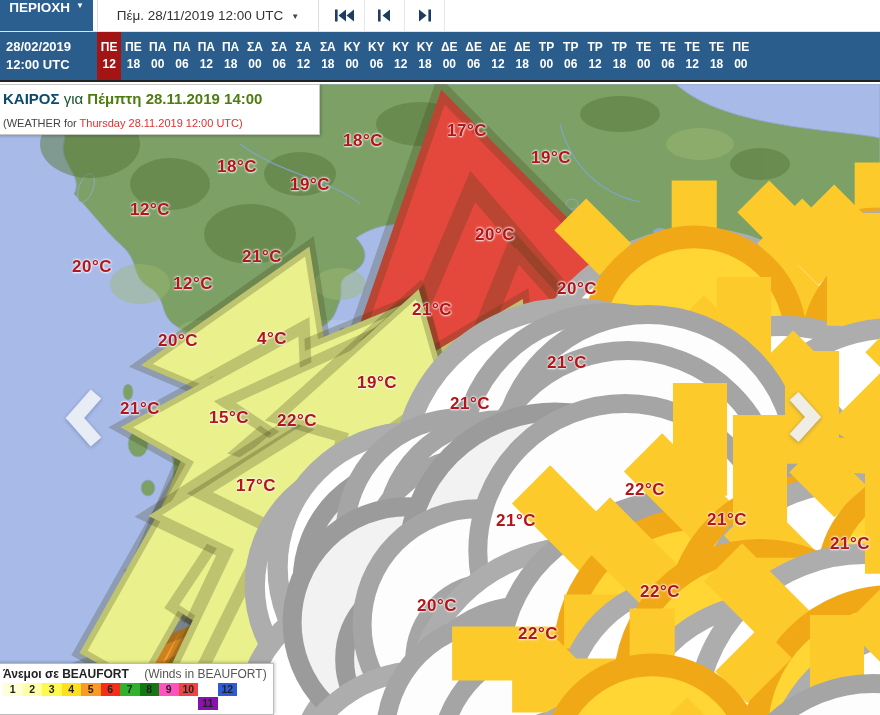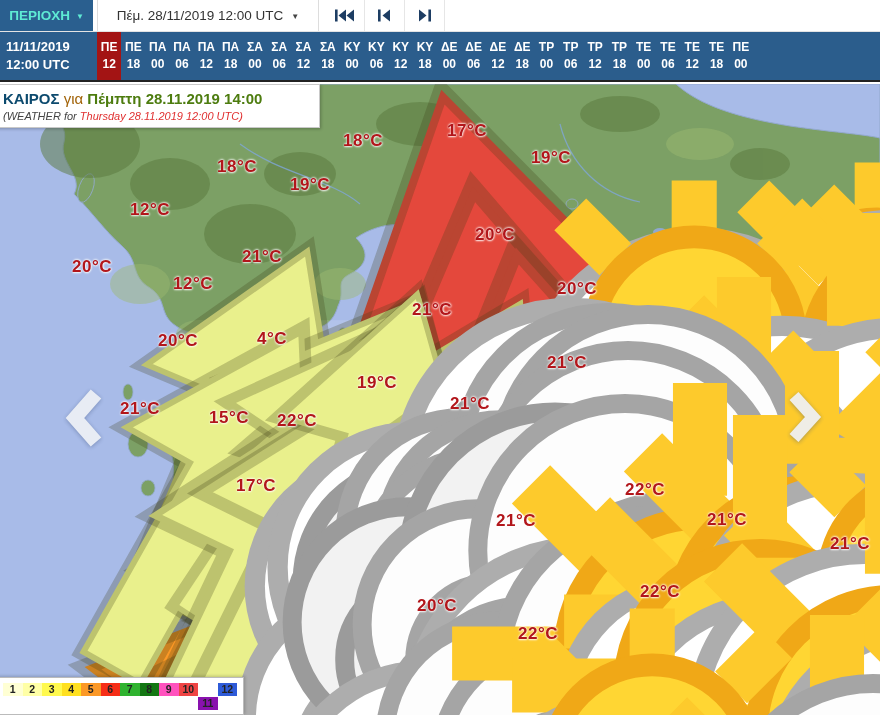--- a/index.html
+++ b/index.html
@@ -2,22 +2,22 @@
 <html><head>
 <meta charset="utf-8">
 <style>
   * { box-sizing: border-box; margin: 0; padding: 0; }
   html,body { width:880px; height:715px; overflow:hidden; background:#fff;
     font-family:"Liberation Sans","DejaVu Sans",sans-serif; }
 
   
   .toolbar { position:absolute; left:0; top:0; width:880px; height:32px;
     background:#fff; border-bottom:1px solid #e3e3e3; display:flex; align-items:center; }
-  .region-btn { width:93px; height:31px; background:#2A5F8F; color:#5eead4;
-    font-size:13.5px; font-weight:bold; display:flex; align-items:center; justify-content:center;
+  .region-btn { width:93px; height:31px; background:#2A5F8F; color:#ffffff;
+    font-size:13.5px; font-weight:bold; display:flex; justify-content:center;
     gap:6px; cursor:pointer; }
   .region-btn .caret { font-size:8px; position:relative; top:1px; }
   .date-select { margin-left:4px; width:222px; height:31px; background:#fff;
     border-left:1px solid #ddd; border-right:1px solid #ddd;
     color:#333; font-size:13.5px; display:flex; align-items:center; justify-content:center; gap:8px;
     cursor:pointer; }
   .date-select .caret { font-size:8px; color:#444; position:relative; top:1px; }
   .pb-btn { width:40px; height:31px; background:#fff; border-right:1px solid #e6e6e6;
     display:flex; align-items:center; justify-content:center; cursor:pointer; }
   .pb-btn:first-of-type { border-left:1px solid #e6e6e6; }
@@ -41,23 +41,23 @@
   .temp { position:absolute; transform:translate(-50%,-50%); font-weight:bold; font-size:17px;
     color:#B2161B; white-space:nowrap; letter-spacing:0.5px;
     text-shadow:0 1px 2px rgba(255,255,255,.9), 0 -1px 2px rgba(255,255,255,.7), 1px 0 2px rgba(255,255,255,.7); }
 
   
   .infobox { position:absolute; left:-10px; top:0; width:330px; background:#fff;
     border:1px solid #c9c9c9; box-shadow:1px 1px 3px rgba(0,0,0,.25); padding:4px 8px 5px 12px; }
   .ib-l1 { font-size:13.5px; color:#3a3a3a; white-space:nowrap; }
   .ib-l2 { font-size:15px; white-space:nowrap; margin-top:1px; }
   .ib-l2 .b  { font-weight:bold; color:#0c4a6e; }
-  .ib-l2 .g  { color:#a16207; }
+  .ib-l2 .g  { color:#14532d; }
   .ib-l2 .r  { font-weight:bold; color:#4d7c0f; }
-  .ib-l3 { font-size:11px; white-space:nowrap; margin-top:3px; color:#444;font-style:italic; }
+  .ib-l3 { font-size:11px; white-space:nowrap; margin-top:10px; color:#444; }
   .ib-l3 .r { color:#E03030; }
 
   
   .legend { position:absolute; left:-10px; bottom:0; background:#fff;
     border:1px solid #bbb; box-shadow:1px -1px 3px rgba(0,0,0,.2); padding:3px 6px 4px 12px; }
   .lg-title { font-size:12px; white-space:nowrap; }
   .lg-title .b { font-weight:bold; color:#222; }
   .lg-title .g { color:#555; margin-left:12px; }
   .lg-row { display:flex; margin-top:2px; }
   .lg-cell { width:19.5px; height:13px; font-size:10.5px; font-weight:bold; color:#222;
@@ -97,21 +97,21 @@
   <div class="pb-btn">
     <svg width="13" height="13" viewBox="0 0 13 13">
       <path d="M1,0.5 L8.5,6.5 L1,12.5 Z" fill="#1D3D63"></path>
       <rect x="10.4" y="0.5" width="2.6" height="12" fill="#1D3D63"></rect>
     </svg>
   </div>
 </div>
 
 <div class="timebar">
   <div class="tb-date">
-    <div>11/11/2019</div>
+    <div>28/02/2019</div>
     <div>12:00 UTC</div>
   </div>
   <div class="tb-cells" id="tb-cells">
       <div class="tb-cell sel">
         <div>ΠΕ</div>
         <div>12</div>
       </div>
       <div class="tb-cell">
         <div>ΠΕ</div>
         <div>18</div>
@@ -792,20 +792,24 @@
   <div class="infobox">
     <div class="ib-l2">
       <span class="b">ΚΑΙΡΟΣ</span><span class="g"> για </span><span class="r">Πέμπτη 28.11.2019 14:00</span>
     </div>
     <div class="ib-l3">
       <span>(WEATHER for </span><span class="r">Thursday 28.11.2019 12:00 UTC)</span>
     </div>
   </div>
 
   <div class="legend">
+    <div class="lg-title">
+      <span class="b">Άνεμοι σε BEAUFORT</span>
+      <span class="g">(Winds in BEAUFORT)</span>
+    </div>
     <div class="lg-row" id="legend-row">
         <div class="lg-cell" style="background: rgb(255, 255, 212);">1</div>
         <div class="lg-cell" style="background: rgb(255, 255, 166);">2</div>
         <div class="lg-cell" style="background: rgb(255, 249, 78);">3</div>
         <div class="lg-cell" style="background: rgb(255, 224, 31);">4</div>
         <div class="lg-cell" style="background: rgb(251, 152, 38);">5</div>
         <div class="lg-cell" style="background: rgb(246, 45, 23);">6</div>
         <div class="lg-cell" style="background: rgb(47, 179, 47);">7</div>
         <div class="lg-cell" style="background: rgb(19, 119, 19);">8</div>
         <div class="lg-cell" style="background: rgb(255, 82, 190);">9</div>

